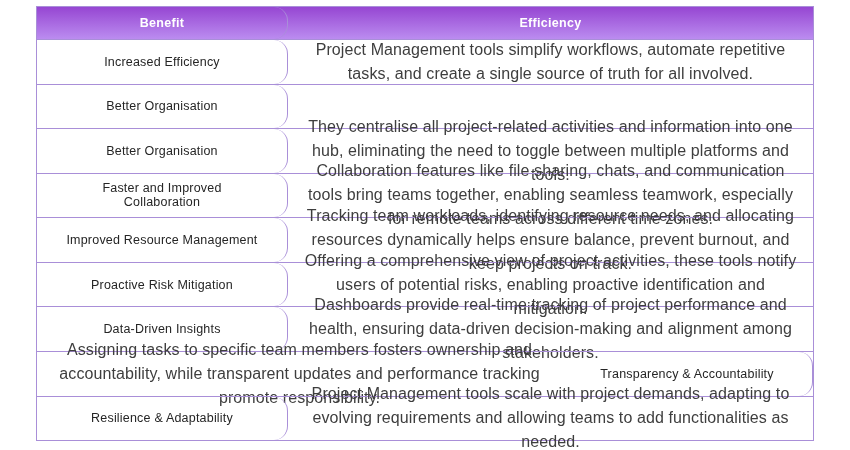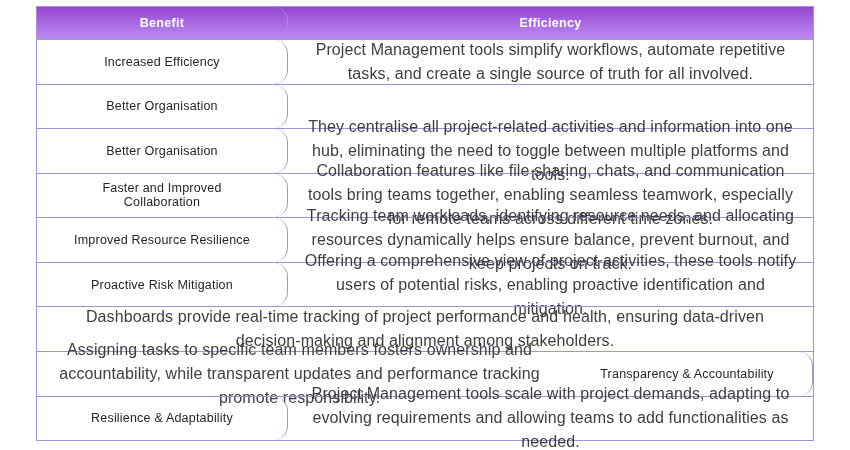--- a/index.html
+++ b/index.html
@@ -93,30 +93,31 @@
     <div class="cell benefit-cell">Better Organisation</div>
     <div class="cell desc-cell">They centralise all project-related activities and information into one hub, eliminating the need to toggle between multiple platforms and tools.</div>
   </div>
 
   <div class="t-row">
     <div class="cell benefit-cell">Faster and Improved Collaboration</div>
     <div class="cell desc-cell">Collaboration features like file sharing, chats, and communication tools bring teams together, enabling seamless teamwork, especially for remote teams across different time zones.</div>
   </div>
 
   <div class="t-row">
-    <div class="cell benefit-cell">Improved Resource Resilience</div>
+    <div class="cell benefit-cell">Improved Resource Management</div>
     <div class="cell desc-cell">Tracking team workloads, identifying resource needs, and allocating resources dynamically helps ensure balance, prevent burnout, and keep projects on track.</div>
   </div>
 
   <div class="t-row">
     <div class="cell benefit-cell">Proactive Risk Mitigation</div>
     <div class="cell desc-cell">Offering a comprehensive view of project activities, these tools notify users of potential risks, enabling proactive identification and mitigation.</div>
   </div>
 
   <div class="t-row">
+    <div class="cell benefit-cell">Data-Driven Insights</div>
     <div class="cell desc-cell">Dashboards provide real-time tracking of project performance and health, ensuring data-driven decision-making and alignment among stakeholders.</div>
   </div>
 
   <div class="t-row">
     <div class="cell desc-cell">Assigning tasks to specific team members fosters ownership and accountability, while transparent updates and performance tracking promote responsibility.</div>
     <div class="cell benefit-cell">Transparency &amp; Accountability</div>
   </div>
 
   <div class="t-row">
     <div class="cell benefit-cell">Resilience &amp; Adaptability</div>

